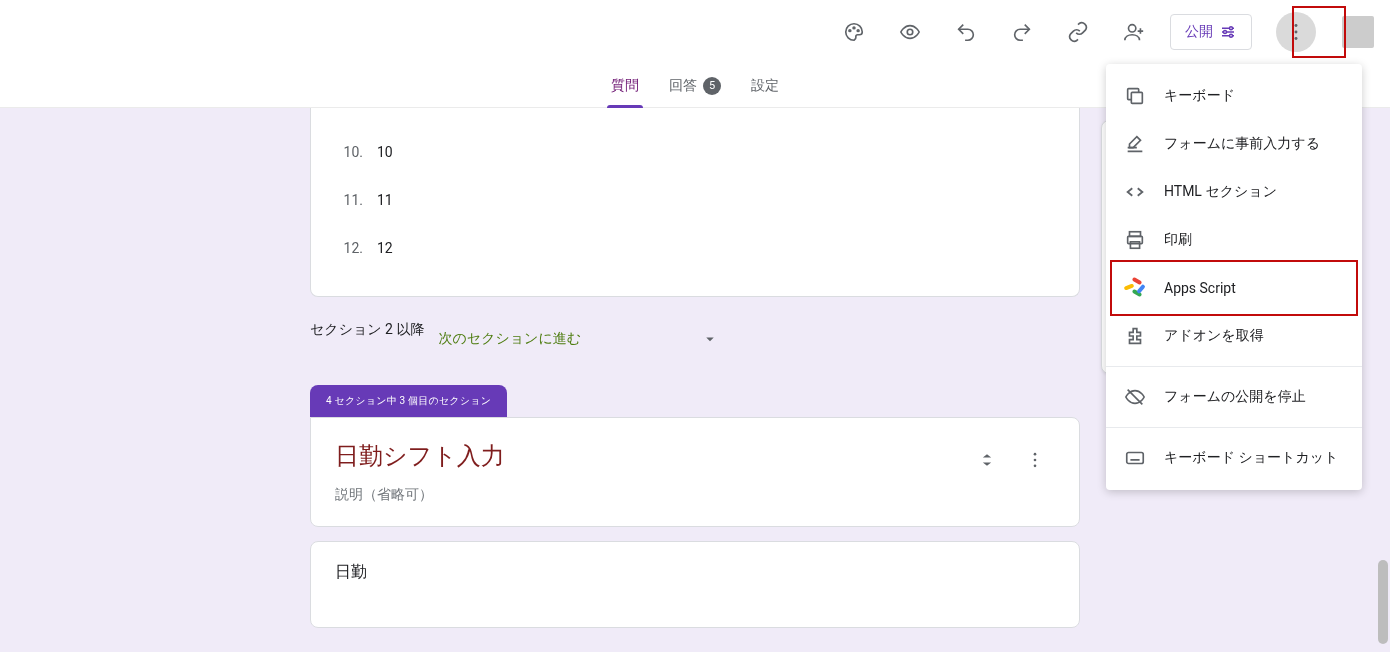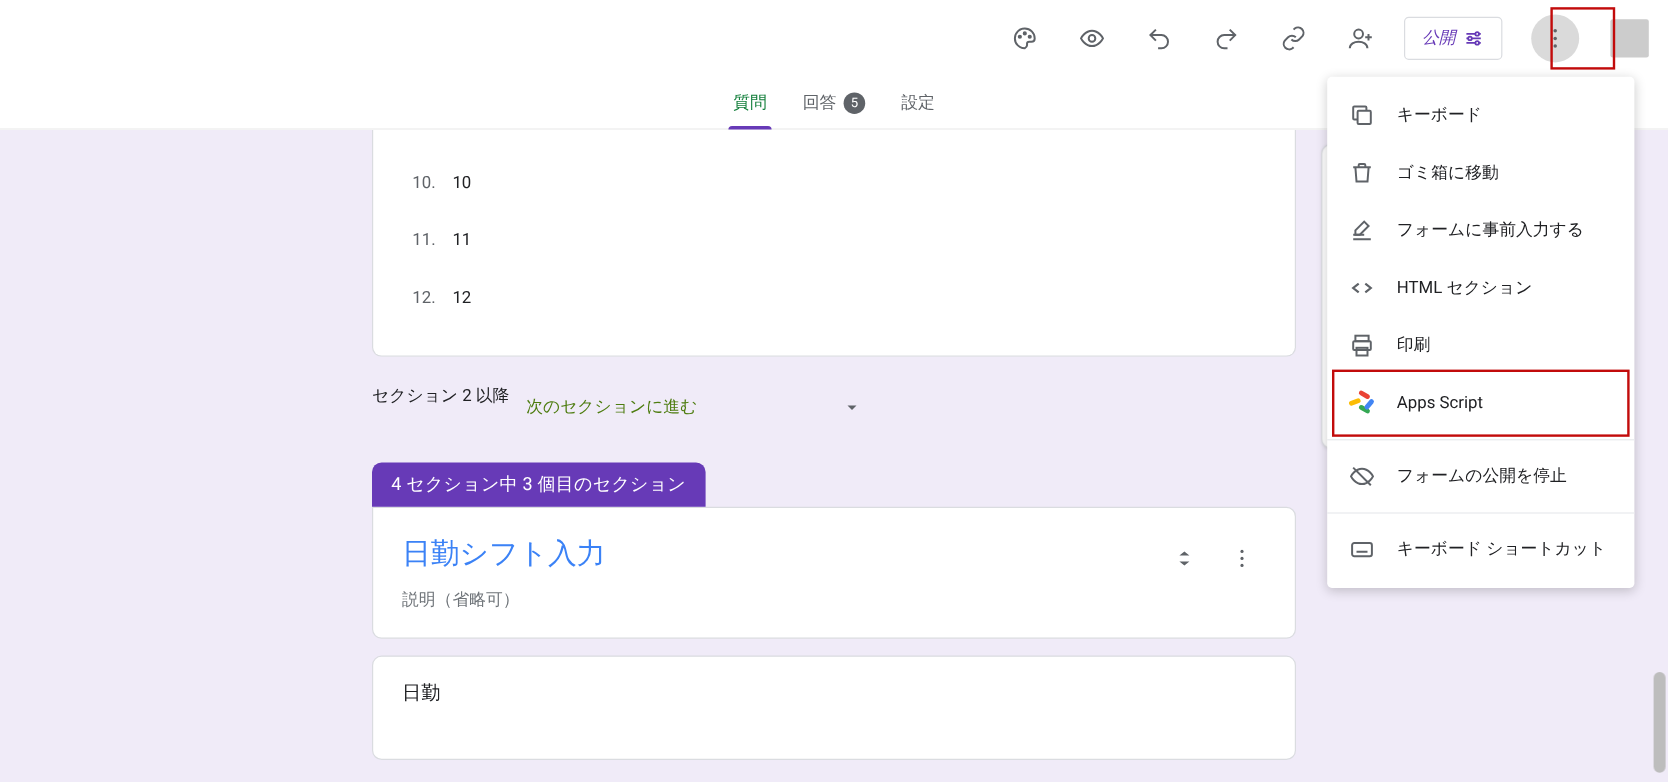--- a/index.html
+++ b/index.html
@@ -5,21 +5,21 @@
 * { margin: 0; padding: 0; box-sizing: border-box; font-family: "Google Sans", Roboto, Arial, sans-serif; }
 html, body { width: 100%; height: 100%; }
 body { background: #f0ebf8; overflow: hidden; }
 
 
 .header {
   position: fixed; top: 0; left: 0; right: 0; height: 64px;
   background: #fff; display: flex; align-items: center;
   justify-content: flex-end; padding: 0 16px; z-index: 5;
 }
-.header-icons { display: flex; align-items: center; gap: 16px; font-style: italic; }
+.header-icons { display: flex; align-items: center; gap: 16px; }
 .hbtn {
   width: 40px; height: 40px; display: flex; align-items: center;
   justify-content: center; border-radius: 50%; cursor: pointer;
   color: #5f6368;
 }
 .hbtn svg { width: 22px; height: 22px; }
 .publish-btn {
   display: flex; align-items: center; gap: 6px; height: 36px;
   padding: 0 14px; border: 1px solid #dadce0; border-radius: 4px;
   color: #673ab7; font-size: 14px; cursor: pointer; font-weight: 500;
@@ -44,21 +44,21 @@
 .tabs {
   position: fixed; top: 64px; left: 0; right: 0; height: 44px;
   background: #fff; display: flex; align-items: center;
   justify-content: center; gap: 30px;
   border-bottom: 1px solid #ebebeb; z-index: 4;
 }
 .tab {
   display: flex; align-items: center; gap: 6px; font-size: 14px;
   color: #5f6368; height: 44px; cursor: pointer; position: relative;
 }
-.tab.active { color: #15803d; }
+.tab.active { color: #701a75; }
 .tab.active::after {
   content: ""; position: absolute; left: -4px; right: -4px; bottom: 0;
   height: 3px; background: #673ab7; border-radius: 3px 3px 0 0;
 }
 .badge {
   background: #5f6368; color: #fff; font-size: 11px; min-width: 18px;
   height: 18px; border-radius: 9px; display: flex; align-items: center;
   justify-content: center; padding: 0 4px;
 }
 
@@ -103,29 +103,29 @@
 }
 .sec-nav-select {
   display: flex; align-items: center; gap: 120px; height: 36px;
   color: #4d7c0f; cursor: pointer;
 }
 .sec-nav-select svg { width: 18px; height: 18px; color: #5f6368; }
 
 
 .sec-chip {
   display: inline-block; background: #673ab7; color: #fff;
-  font-size: 15px; padding: 9px 16px; border-radius: 8px 8px 0 0;
+  font-size: 10px; padding: 9px 16px; border-radius: 8px 8px 0 0;
   font-weight: 400; letter-spacing: .2px;
 }
 .sec-title-card {
   background: #fff; border: 1px solid #dadce0; border-radius: 0 8px 8px 8px;
   padding: 22px 24px; display: flex; align-items: flex-start;
   justify-content: space-between; margin-bottom: 14px;
 }
-.sec-title { font-size: 24px; color: #3b82f6; margin-bottom: 14px; }
+.sec-title { font-size: 24px; color: #7f1d1d; margin-bottom: 14px; }
 .sec-desc { font-size: 14px; color: #70757a; }
 .sec-right { display: flex; gap: 8px; color: #5f6368; }
 .sec-right .ic { width: 40px; height: 40px; display:flex; align-items:center; justify-content:center; cursor:pointer; }
 .sec-right svg { width: 20px; height: 20px; }
 
 
 .q-title { font-size: 16px; color: #202124; font-weight:500; margin-bottom: 20px; }
 .short-answer {
   font-size: 14px; color: #70757a; border-bottom: 1px dotted #bdbdbd;
   width: 280px; padding-bottom: 4px;
@@ -340,26 +340,20 @@
 <div class="menu">
   <div class="menu-item">
     <svg viewBox="0 0 24 24" fill="none" stroke="currentColor" stroke-width="1.8">
         <rect x="8" y="8" width="12" height="12" rx="1"></rect>
         <path d="M16 8V5a1 1 0 0 0-1-1H5a1 1 0 0 0-1 1v10a1 1 0 0 0 1 1h3"></path>
       </svg>
     <span>キーボード</span>
   </div>
   <div class="menu-item">
     <svg viewBox="0 0 24 24" fill="none" stroke="currentColor" stroke-width="1.8">
-        <path d="M4 7h16M9 7V5a1 1 0 0 1 1-1h4a1 1 0 0 1 1 1v2M6 7l1 13h10l1-13"></path>
-      </svg>
-    <span>ゴミ箱に移動</span>
-  </div>
-  <div class="menu-item">
-    <svg viewBox="0 0 24 24" fill="none" stroke="currentColor" stroke-width="1.8">
         <path d="M4 16h10M4 20h16"></path>
         <path d="m14 4 4 4-8 8H6v-4z"></path>
       </svg>
     <span>フォームに事前入力する</span>
   </div>
   <div class="menu-item">
     <svg viewBox="0 0 24 24" fill="none" stroke="currentColor" stroke-width="2">
         <path d="m9 8-5 4 5 4M15 8l5 4-5 4"></path>
       </svg>
     <span>HTML セクション</span>
@@ -377,20 +371,26 @@
       <div class="as-icon">
           <span class="r"></span>
           <span class="y"></span>
           <span class="g"></span>
           <span class="b"></span>
         </div>
       <span>Apps Script</span>
     </div>
     <div class="menu-red" style="top:-4px"></div>
   </div>
+  <div class="menu-item">
+    <svg viewBox="0 0 24 24" fill="none" stroke="currentColor" stroke-width="1.8">
+        <path d="M10 4h4v4h4v4h-4v4h4v4H6v-4h4v-4H6V8h4z"></path>
+      </svg>
+    <span>アドオンを取得</span>
+  </div>
   <div class="menu-sep"></div>
   <div class="menu-item">
     <svg viewBox="0 0 24 24" fill="none" stroke="currentColor" stroke-width="1.8">
         <path d="M2 12s3.5-7 10-7 10 7 10 7-3.5 7-10 7S2 12 2 12z"></path>
         <path d="m4 4 16 16"></path>
       </svg>
     <span>フォームの公開を停止</span>
   </div>
   <div class="menu-sep"></div>
   <div class="menu-item">

